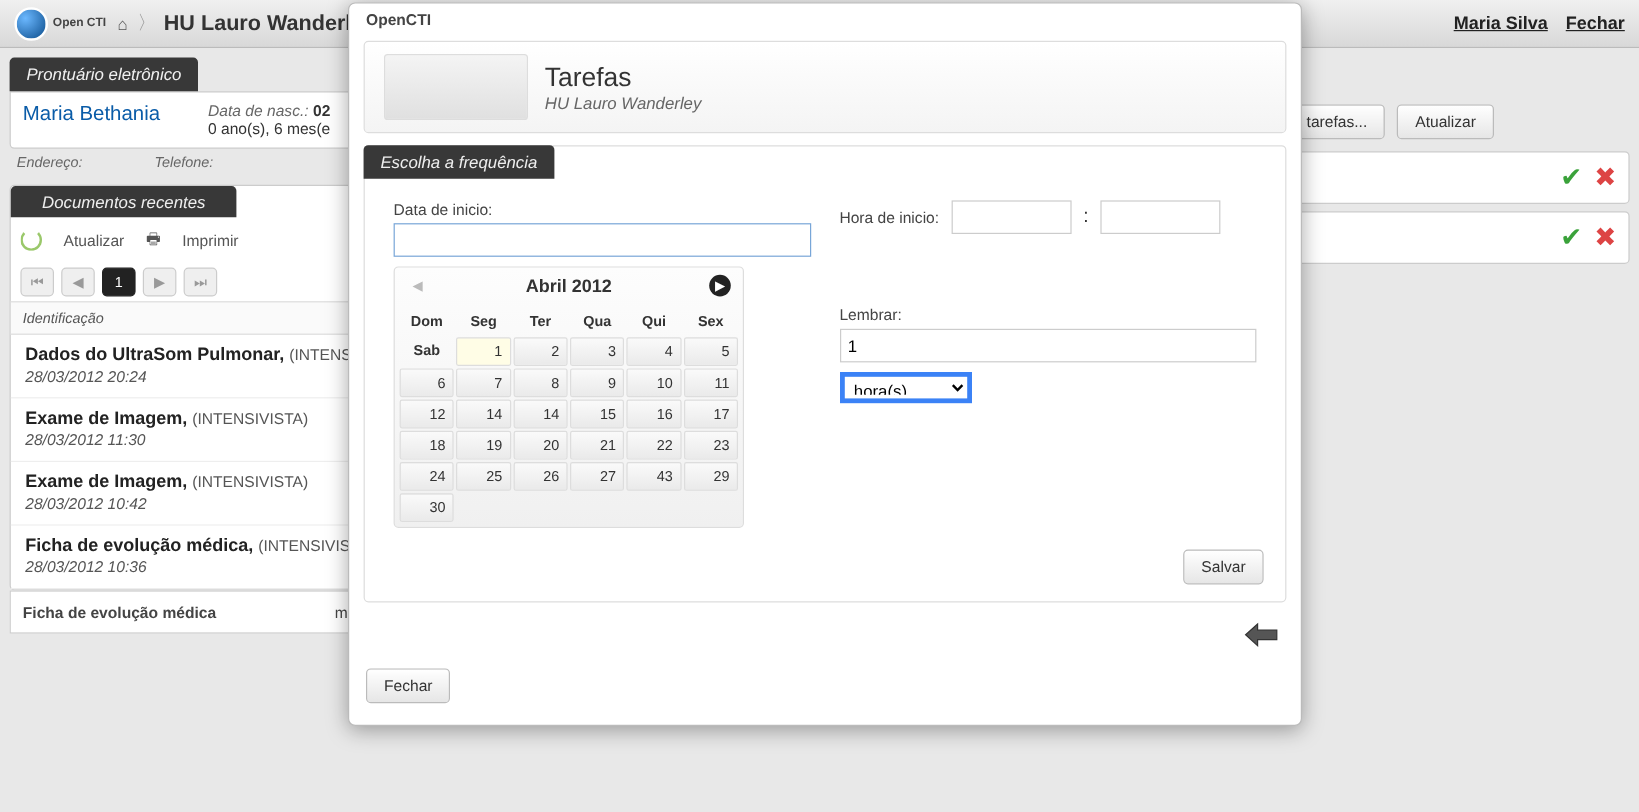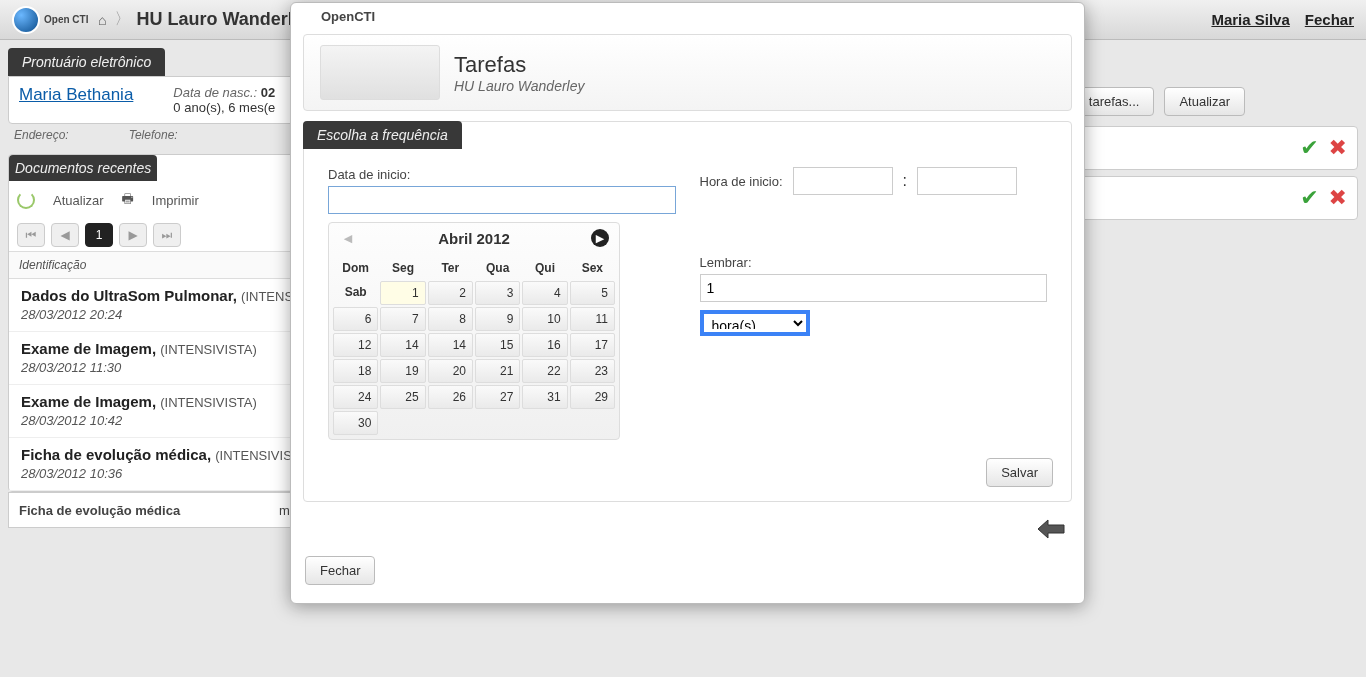--- a/index.html
+++ b/index.html
@@ -9,41 +9,41 @@
 .logo-badge{width:28px;height:28px;border-radius:50%;background:radial-gradient(circle at 30% 30%,#6bb8ff,#0b4c8b);border:2px solid #fff;margin-right:4px}
 .home-ic{font-size:14px;color:#555;margin:0 8px}
 .crumb{font-size:18px;font-weight:700;color:#333}
 .top-right{margin-left:auto;display:flex;gap:15px}
 .top-right a{color:#222;font-weight:700;text-decoration:underline;font-size:15px}
 .main{display:flex;padding:8px;gap:8px}
 .left{width:900px}
 .right{flex:1}
 .tab{background:#383838;color:#f0f0f0;display:inline-block;padding:6px 14px;border-radius:4px 4px 0 0;font-style:italic;font-size:14px}
 .patient-bar{background:#fff;border:1px solid #ccc;padding:8px 10px;display:flex;gap:40px;font-size:13px;border-radius:0 4px 4px 4px}
-.patient-bar a{color:#0a5ca8;text-decoration:underline;font-size:17px}
+.patient-bar a{color:#0a5ca8;font-size:17px}
 .p-lbl{font-style:italic;color:#666}
 .docs{margin-top:8px;border:1px solid #ccc;background:#fff;border-radius:4px}
-.docs-head{background:#383838;color:#eee;padding:5px 6px;border-radius:4px 4px 0 0;font-style:italic;font-size:14px;display:inline-block}
+.docs-head{background:#383838;color:#eee;padding:5px 26px;border-radius:4px 4px 0 0;font-style:italic;font-size:14px;display:inline-block}
 .docs-tools{display:flex;gap:18px;padding:8px;align-items:center;color:#555;font-size:13px}
 .pg-row{display:flex;gap:6px;padding:4px 8px}
 .pg-btn{background:#efefef;border:1px solid #ccc;border-radius:4px;width:28px;height:24px;display:flex;align-items:center;justify-content:center;font-size:12px;color:#999}
 .pg-btn.act{background:#222;color:#fff;border-color:#222}
 .section-lbl{padding:6px 10px;border-top:1px solid #ddd;border-bottom:1px solid #ddd;background:#fafafa;font-size:12px;color:#555;font-style:italic}
 .doc-item{padding:8px 12px;border-bottom:1px solid #eee}
 .doc-t{font-weight:700;font-size:15px;color:#222}
 .doc-r{font-size:13px;color:#555}
 .doc-d{font-size:13px;color:#555;font-style:italic}
 .right-top{display:flex;justify-content:center;gap:10px;padding:4px 0}
 .btn{background:linear-gradient(#fff,#e6e6e6);border:1px solid #bbb;border-radius:4px;padding:6px 14px;font-size:13px;cursor:pointer;color:#333}
 .task-row{display:flex;align-items:center;gap:10px;background:#fff;border:1px solid #ccc;border-radius:4px;padding:6px 10px;margin-top:6px;font-size:13px;color:#444}
 .check{color:#3aa23a;font-size:22px}
 .xmark{color:#d44;font-size:22px}
 .modal-back{position:absolute;inset:0;background:rgba(255,255,255,0);}
 .modal{position:absolute;left:290px;top:2px;width:795px;background:#fff;border:1px solid #bbb;border-radius:6px;box-shadow:0 3px 18px rgba(0,0,0,.35);padding-bottom:12px}
-.m-title{padding:6px 30px;font-weight:700;font-size:13px;color:#444}
+.m-title{padding:6px 14px;font-weight:700;font-size:13px;color:#444}
 .m-header{border:1px solid #ddd;margin:4px 12px;border-radius:4px;padding:10px 16px;display:flex;gap:14px;align-items:center;background:linear-gradient(#fff,#f4f4f4)}
 .m-img{width:120px;height:55px;background:linear-gradient(#f4f4f4,#e0e0e0);border:1px solid #ddd;border-radius:3px}
 .m-h-txt h2{font-size:22px;font-weight:400;color:#333}
 .m-h-txt div{font-style:italic;color:#666;font-size:14px}
 .m-body{border:1px solid #ddd;margin:10px 12px;border-radius:4px;padding:0 0 14px 0;background:#fff}
 .m-tab{background:#383838;color:#eee;display:inline-block;padding:6px 14px;font-style:italic;font-size:14px;border-radius:4px 4px 0 0;margin:-1px 0 0 -1px}
 .m-form{display:flex;gap:24px;padding:18px 24px}
 .col{flex:1}
 .f-lbl{font-size:13px;color:#444;margin-bottom:4px;display:block}
 .f-inp{border:1px solid #78a6d8;background:#fff;padding:4px 6px;font-size:14px;width:100%;height:28px}
@@ -205,21 +205,21 @@
               <div class="cal-d">18</div>
               <div class="cal-d">19</div>
               <div class="cal-d">20</div>
               <div class="cal-d">21</div>
               <div class="cal-d">22</div>
               <div class="cal-d">23</div>
               <div class="cal-d">24</div>
               <div class="cal-d">25</div>
               <div class="cal-d">26</div>
               <div class="cal-d">27</div>
-              <div class="cal-d">31</div>
+              <div class="cal-d">43</div>
               <div class="cal-d">29</div>
               <div class="cal-d">30</div>
             </div>
         </div>
       </div>
       <div class="col">
         <div class="time-row" style="margin-bottom:60px">
           <label class="f-lbl" style="margin:0">Hora de inicio:</label>
           <input class="f-inp plain" style="width: 100px;">
           <span>:</span>

